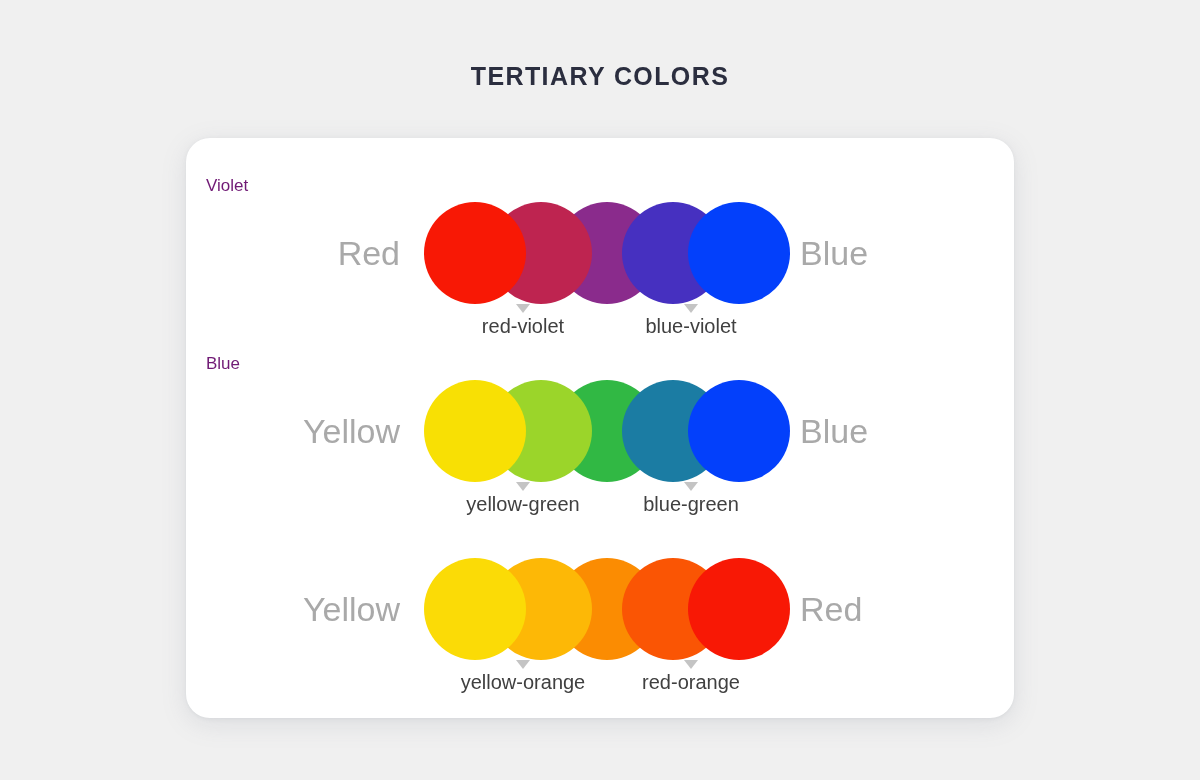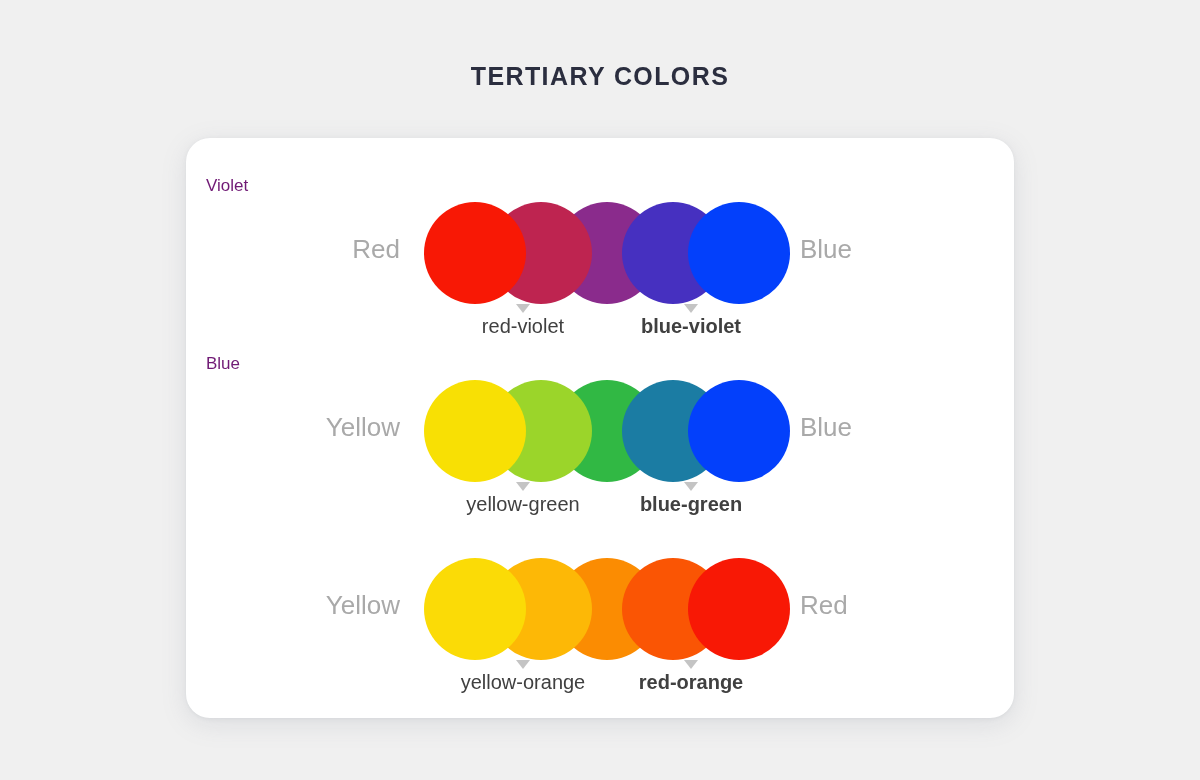--- a/index.html
+++ b/index.html
@@ -95,36 +95,36 @@
   .c0 { z-index: 5; }
   .c4 { z-index: 5; }
   .c1 { z-index: 4; }
   .c3 { z-index: 4; }
   .c2 { z-index: 3; }
 
   
   .side-label {
     position: absolute;
     top: 80px;
-    font-size: 26px;
+    font-size: 34px;
     color: #a9a9a9;
     white-space: nowrap;
   }
   .side-left  { right: 614px; text-align: right; }
   .side-right { left: 614px;  text-align: right;  }
 
   
   .callout {
     position: absolute;
     top: 150px;
     width: 230px;
     text-align: center;
   }
   .callout-left  { left: 222px; }
-  .callout-right { left: 390px; font-weight: bold; }
+  .callout-right { left: 390px; }
 
   .arrow {
     width: 0;
     height: 0;
     margin: 0 auto 2px auto;
     border-left: 7px solid transparent;
     border-right: 7px solid transparent;
     border-top: 9px solid #c4c4c4;
   }
   .callout-text {

